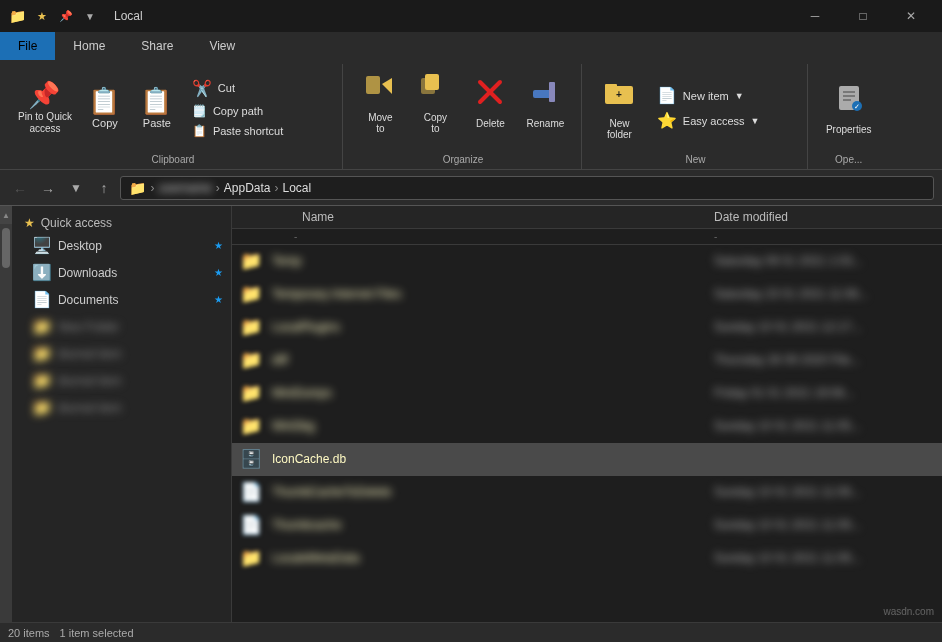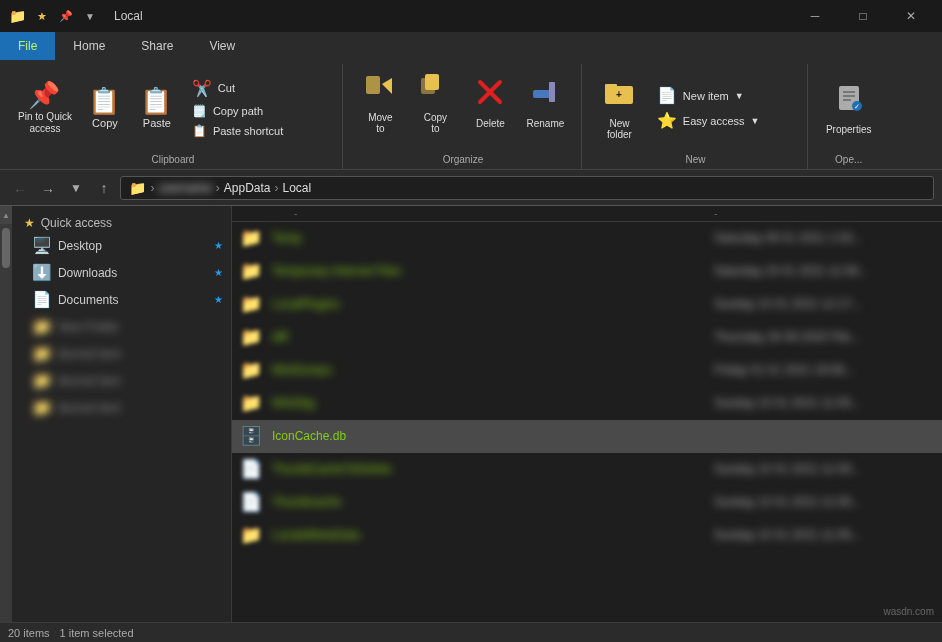--- a/index.html
+++ b/index.html
@@ -53,21 +53,21 @@
       padding: 6px 18px;
       font-size: 12px;
       cursor: pointer;
       color: #ccc;
       height: 28px;
       display: flex;
       align-items: center;
     }
     .ribbon-tab.active {
       background: #1c6fb5;
-      color: #bef264;
+      color: #000000;
     }
 
     
     .ribbon {
       height: 110px;
       background: #2b2b2b;
       border-bottom: 1px solid #444;
       display: flex;
       align-items: stretch;
       padding: 4px 4px 0 4px;
@@ -247,21 +247,21 @@
 
     .file-item {
       display: flex;
       align-items: center;
       padding: 5px 8px;
       cursor: pointer;
       border-bottom: 1px solid transparent;
     }
     .file-item.selected { background: #3a3a3a; }
     .file-icon { font-size: 18px; margin-right: 8px; width: 24px; text-align: center; }
-    .file-name { flex: 1; font-size: 12px; color: #84cc16; }
+    .file-name { flex: 1; font-size: 12px; color: #fef9c3; }
     .file-date { width: 220px; font-size: 12px; color: #aaa; }
     .file-item.blurred .file-name, .file-item.blurred .file-date { filter: blur(4px); }
     .file-item.blurred .file-icon { filter: blur(2px); }
 
     
     .status-bar {
       height: 20px;
       background: #2b2b2b;
       border-top: 1px solid #3a3a3a;
       display: flex;
@@ -515,20 +515,25 @@
       <span class="sidebar-icon">📁</span>
       <span>blurred item</span>
     </div>
     <div class="sidebar-item blurred">
       <span class="sidebar-icon">📁</span>
       <span>blurred item</span>
     </div>
   </div>
 
   <div class="file-list">
+    <div class="file-list-header">
+      <div style="width:24px;margin-right:8px;"></div>
+      <div class="col-name">Name</div>
+      <div class="col-date">Date modified</div>
+    </div>
 
     <div style="display:flex;padding:2px 8px 2px 62px;border-bottom:1px solid #3a3a3a;">
       <div style="flex:1;font-size:10px;color:#666;">-</div>
       <div style="width:220px;font-size:10px;color:#666;">-</div>
     </div>
 
     <div class="file-item blurred">
       <span class="file-icon">📁</span>
       <span class="file-name">Temp</span>
       <span class="file-date">Saturday 09 01 2021 1:03...</span>

